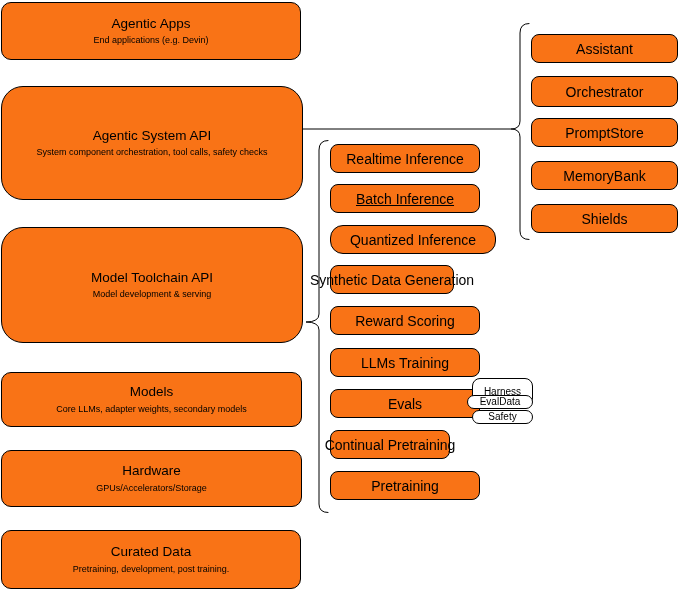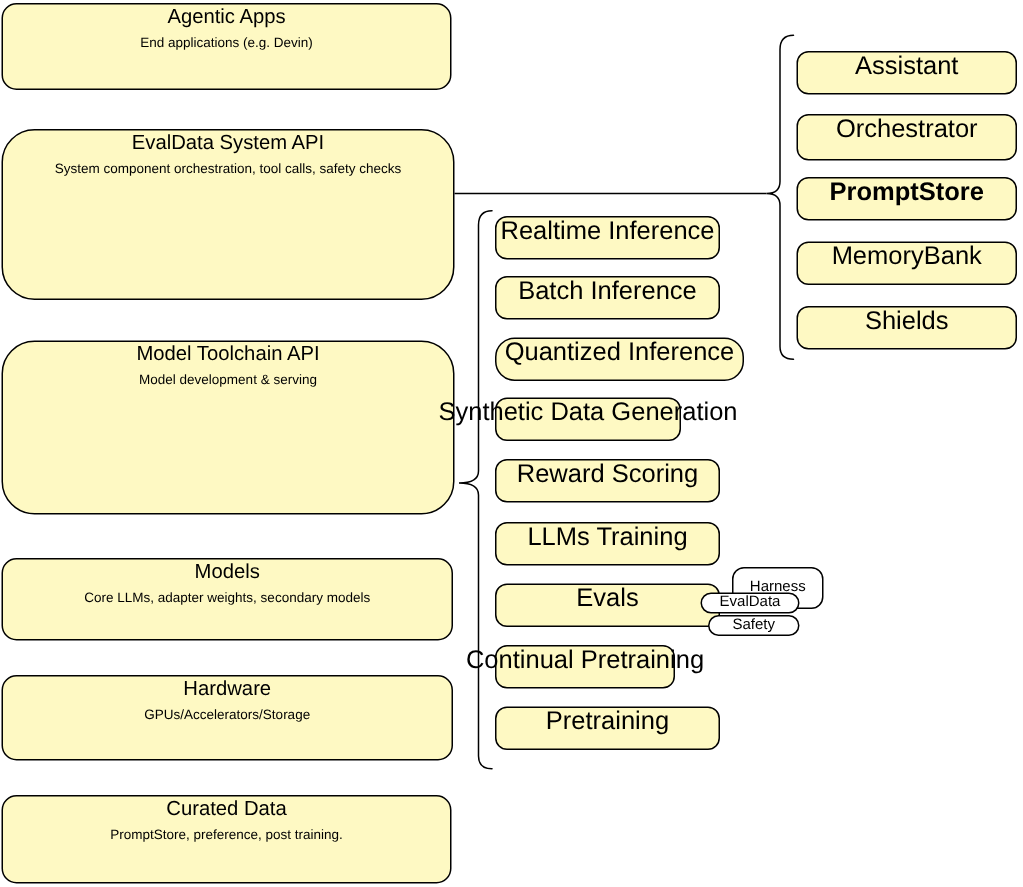--- a/index.html
+++ b/index.html
@@ -14,45 +14,45 @@
   }
   #connectors {
     position: absolute;
     left: 0; top: 0;
     width: 682px; height: 591px;
     z-index: 0;
   }
   .node {
     position: absolute;
     box-sizing: border-box;
-    background: #fef9c3;
+    background: #f97316;
     border: 1px solid #000000;
     display: flex;
     flex-direction: column;
     align-items: center;
-    justify-content: flex-start;
+    justify-content: center;
     text-align: center;
     z-index: 1;
   }
   .stack-node { border-radius: 10px; }
   .stack-node.api { border-radius: 22px; }
   .stack-node .title {
     font-size: 13.5px;
     line-height: 1.15;
     white-space: nowrap;
   }
   .stack-node .subtitle {
     font-size: 9px;
     line-height: 1.2;
     margin-top: 4px;
     white-space: nowrap;
   }
   .small-node {
     border-radius: 8px;
-    font-size: 17px;
+    font-size: 14px;
     line-height: 1;
     white-space: nowrap;
   }
   .pill {
     position: absolute;
     box-sizing: border-box;
     background: #ffffff;
     border: 1px solid #000000;
     border-radius: 8px;
     display: flex;
@@ -74,57 +74,57 @@
     <path d="M 529 23.5 Q 520 23.5 520 33 L 520 121 Q 520 129 511 129 Q 520 129 520 137 L 520 231 Q 520 239.5 529 239.5" stroke="#000000" stroke-width="1" fill="none" stroke-linecap="round"></path>
     <path d="M 328 140.5 Q 319 140.5 319 150 L 319 314 Q 319 322 306 322 Q 319 322 319 330 L 319 504 Q 319 512.5 328 512.5" stroke="#000000" stroke-width="1" fill="none" stroke-linecap="round"></path>
   </svg>
 
   <div class="node stack-node" style="left:1px; top:2px; width:300px; height:58px;">
     <div class="title">Agentic Apps</div>
     <div class="subtitle">End applications (e.g. Devin)</div>
   </div>
 
   <div class="node stack-node api" style="left:1px; top:86px; width:302px; height:114px;">
-    <div class="title">EvalData System API</div>
+    <div class="title">Agentic System API</div>
     <div class="subtitle">System component orchestration, tool calls, safety checks</div>
   </div>
 
   <div class="node stack-node api" style="left:1px; top:227px; width:302px; height:116px;">
     <div class="title">Model Toolchain API</div>
     <div class="subtitle">Model development &amp; serving</div>
   </div>
 
   <div class="node stack-node" style="left:1px; top:372px; width:301px; height:55px;">
     <div class="title">Models</div>
     <div class="subtitle">Core LLMs, adapter weights, secondary models</div>
   </div>
 
   <div class="node stack-node" style="left:1px; top:450px; width:301px; height:57px;">
     <div class="title">Hardware</div>
     <div class="subtitle">GPUs/Accelerators/Storage</div>
   </div>
 
   <div class="node stack-node" style="left:1px; top:530px; width:300px; height:59px;">
     <div class="title">Curated Data</div>
-    <div class="subtitle">PromptStore, preference, post training.</div>
+    <div class="subtitle">Pretraining, development, post training.</div>
   </div>
 
   <div class="node small-node" style="left:330px; top:144px; width:150px; height:29px;">Realtime Inference</div>
-  <div class="node small-node" style="left:330px; top:184px; width:150px; height:29px;">Batch Inference</div>
+  <div class="node small-node" style="left:330px; top:184px; width:150px; height:29px;text-decoration:underline;">Batch Inference</div>
   <div class="node small-node" style="left:330px; top:225px; width:166px; height:29px;border-radius:13px;">Quantized Inference</div>
   <div class="node small-node" style="left:330px; top:265px; width:124px; height:29px;">Synthetic Data Generation</div>
   <div class="node small-node" style="left:330px; top:306px; width:150px; height:29px;">Reward Scoring</div>
   <div class="node small-node" style="left:330px; top:348px; width:150px; height:29px;">LLMs Training</div>
   <div class="node small-node" style="left:330px; top:389px; width:150px; height:29px;">Evals</div>
   <div class="node small-node" style="left:330px; top:430px; width:120px; height:29px;">Continual Pretraining</div>
   <div class="node small-node" style="left:330px; top:471px; width:150px; height:29px;">Pretraining</div>
 
-  <div class="pill" style="left:488px; top:378px; width:61px; height:28px;">Harness</div>
+  <div class="pill" style="left:472px; top:378px; width:61px; height:28px;">Harness</div>
   <div class="pill" style="left:467px; top:395px; width:66px; height:14px;">EvalData</div>
   <div class="pill" style="left:472px; top:410px; width:61px; height:14px;">Safety</div>
 
   <div class="node small-node" style="left:531px; top:34px; width:147px; height:29px;">Assistant</div>
   <div class="node small-node" style="left:531px; top:76px; width:147px; height:31px;">Orchestrator</div>
-  <div class="node small-node" style="left:531px; top:118px; width:147px; height:29px;font-weight:bold;">PromptStore</div>
+  <div class="node small-node" style="left:531px; top:118px; width:147px; height:29px;">PromptStore</div>
   <div class="node small-node" style="left:531px; top:161px; width:147px; height:29px;">MemoryBank</div>
   <div class="node small-node" style="left:531px; top:204px; width:147px; height:29px;">Shields</div>
 
 </div>
 
 </body></html>

